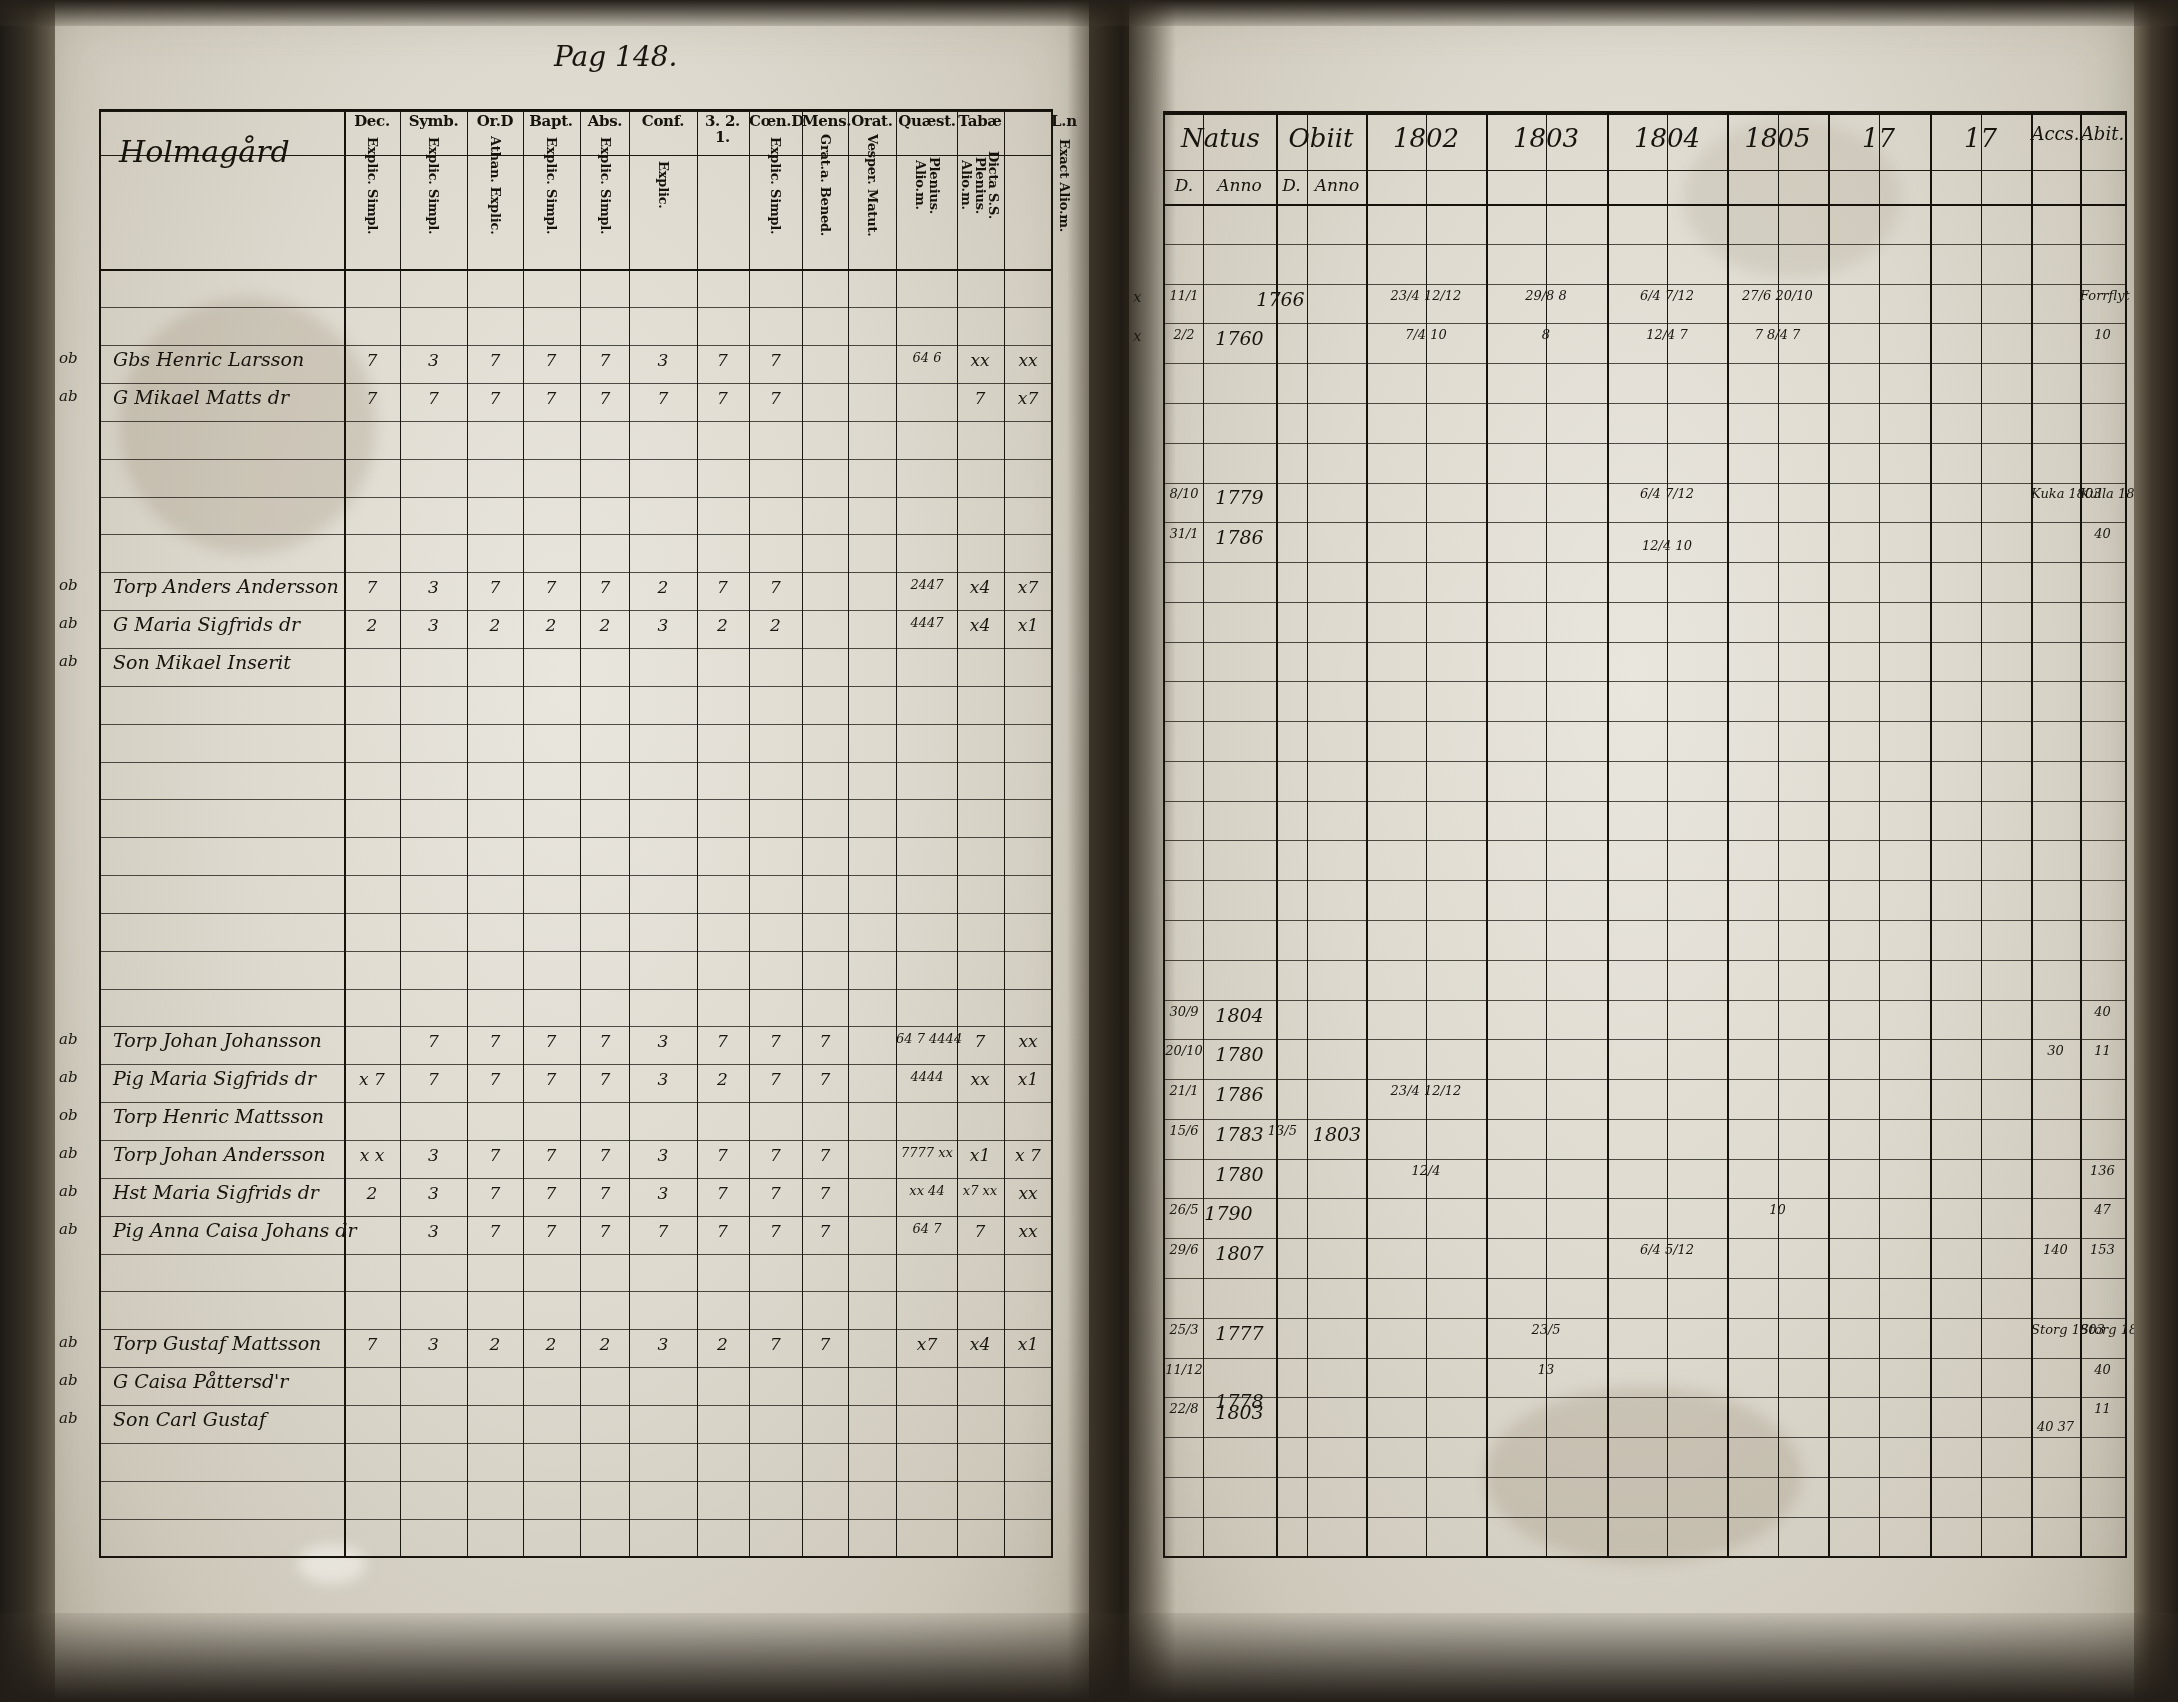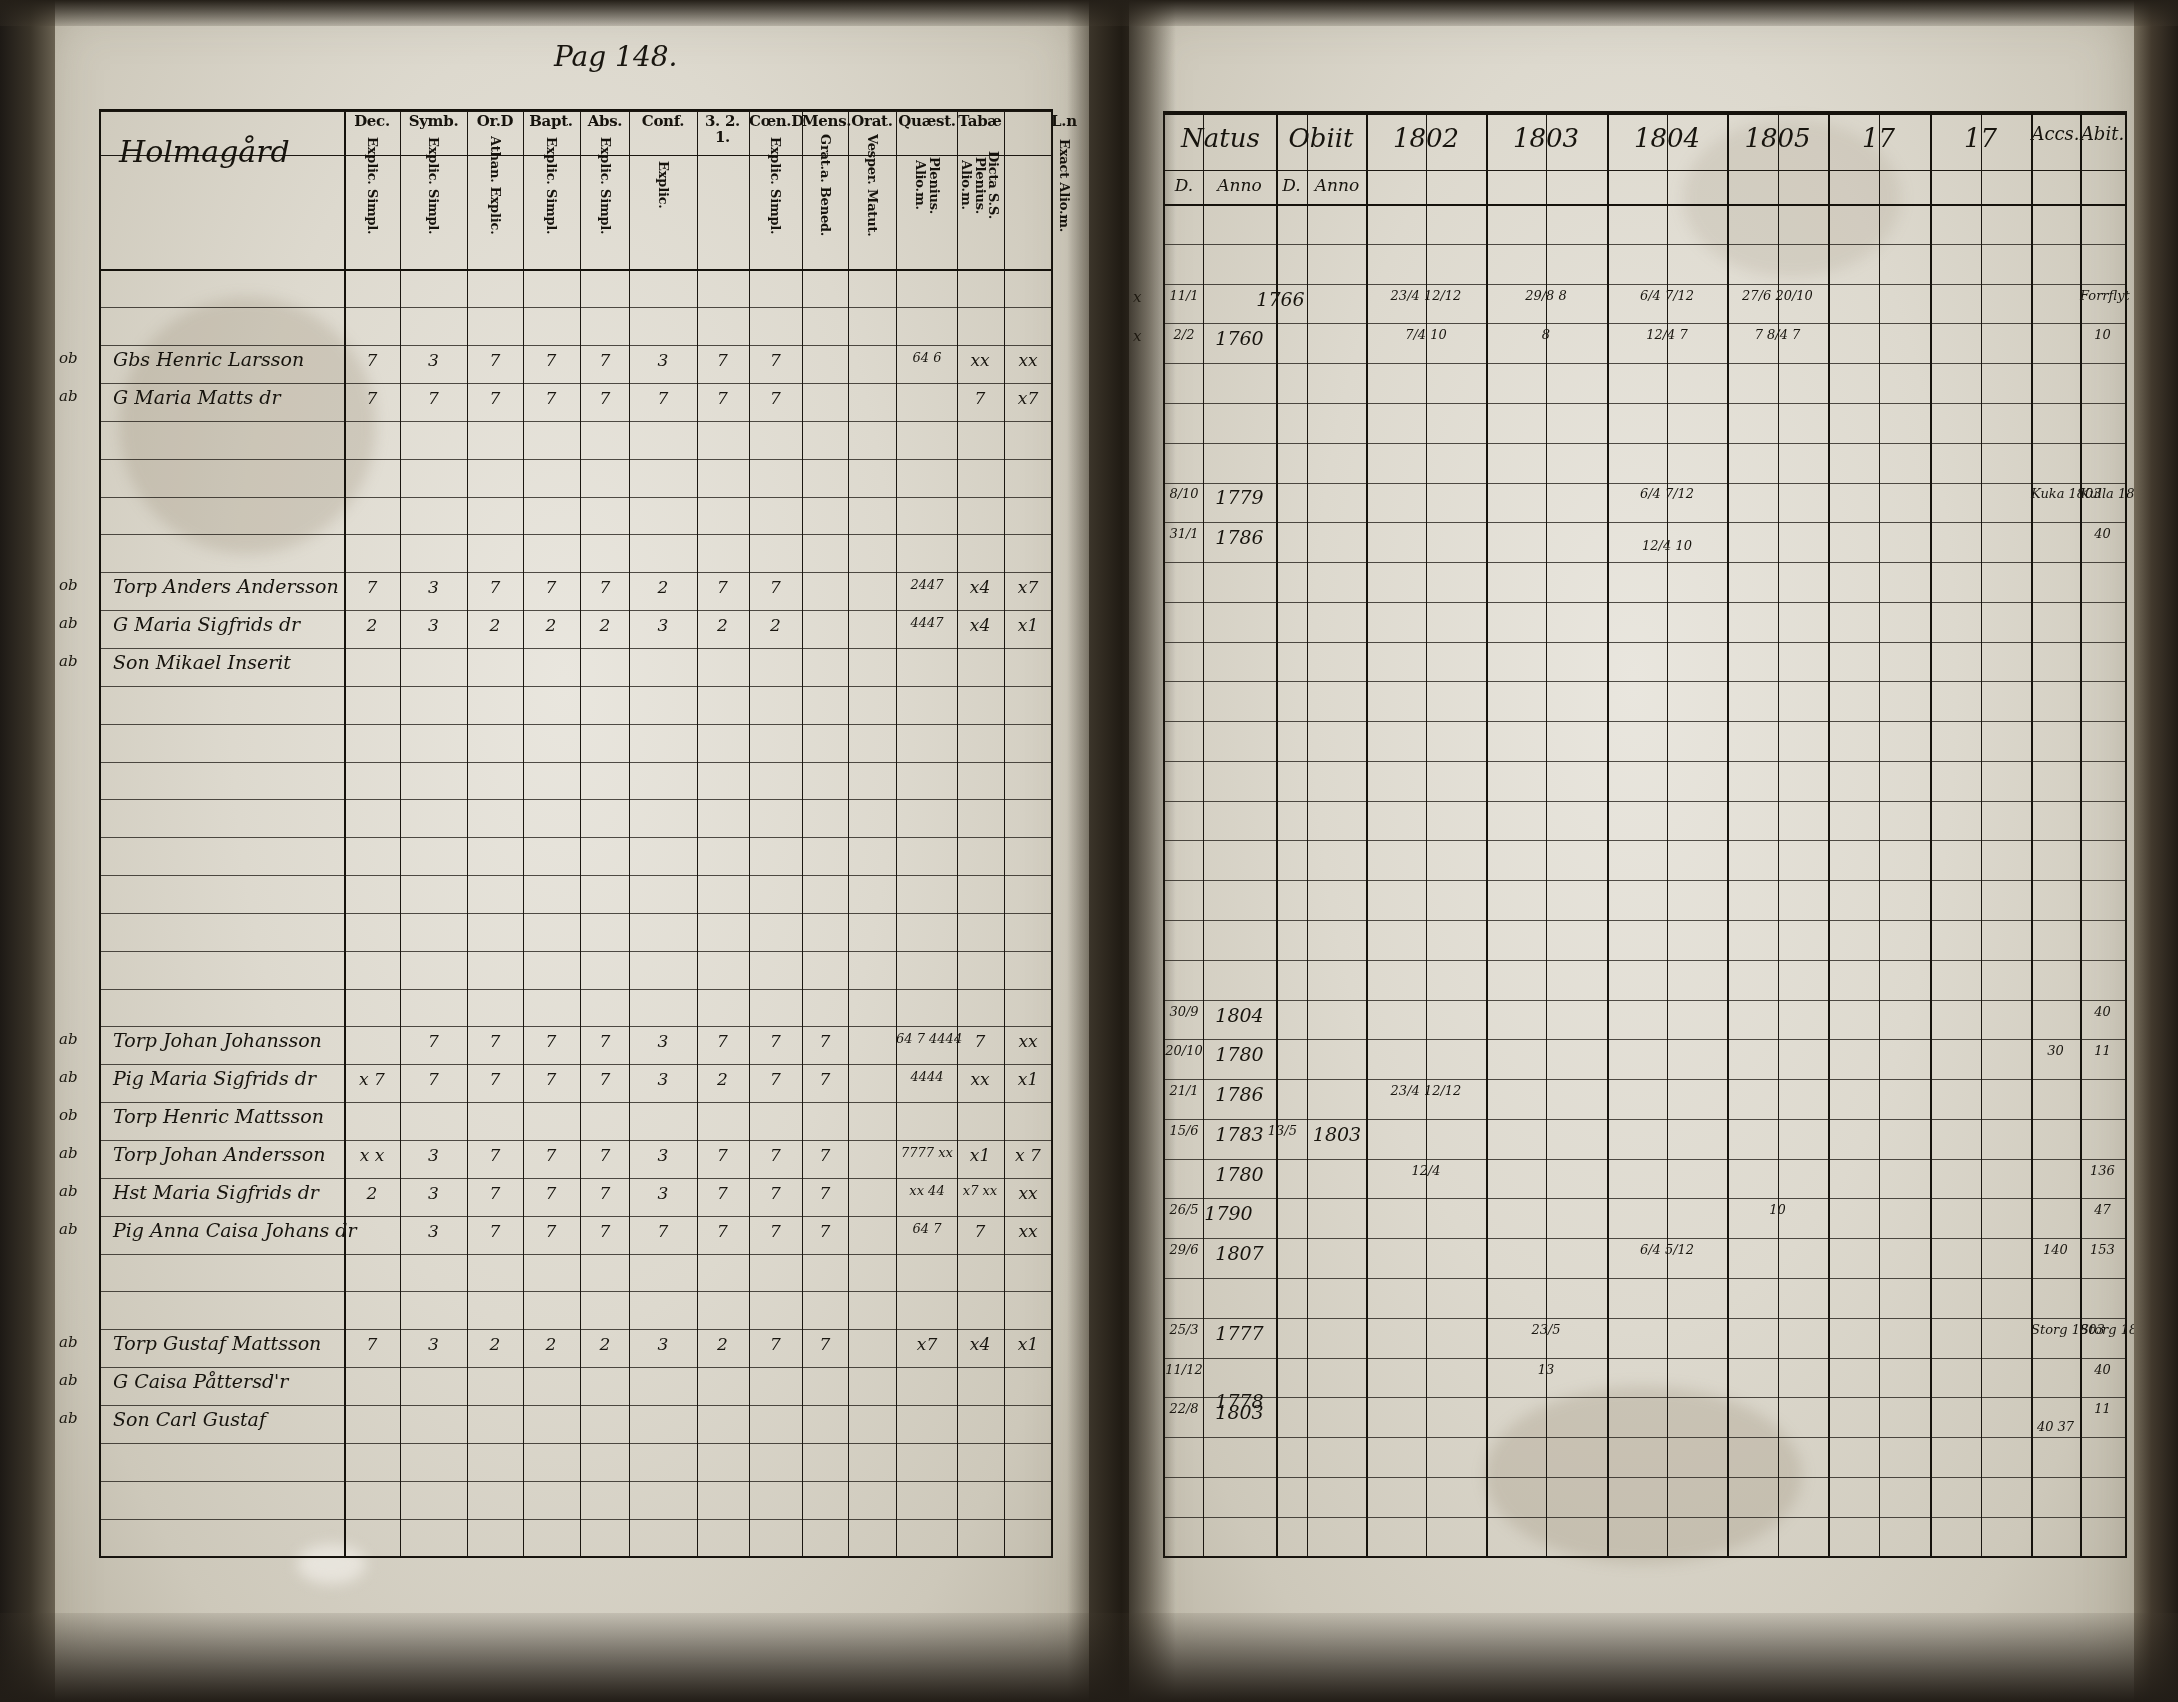--- a/index.html
+++ b/index.html
@@ -314,21 +314,21 @@
       <div class="cellmark hand" style="left: 366px; width: 56px; top: 239px;">7</div>
       <div class="cellmark hand" style="left: 422px; width: 56px; top: 239px;">7</div>
       <div class="cellmark hand" style="left: 479px; width: 50px; top: 239px;">7</div>
       <div class="cellmark hand" style="left: 528px; width: 68px; top: 239px;">3</div>
       <div class="cellmark hand" style="left: 596px; width: 51px; top: 239px;">7</div>
       <div class="cellmark hand" style="left: 648px; width: 53px; top: 239px;">7</div>
       <div class="cellmark hand tiny" style="left: 795px; width: 62px; top: 239px;">64 6</div>
       <div class="cellmark hand" style="left: 856px; width: 46px; top: 239px;">xx</div>
       <div class="cellmark hand" style="left: 903px; width: 48px; top: 239px;">xx</div>
       <div class="marginmark hand" style="left: -42px; top: 276px;">ab</div>
-      <div class="rowlabel hand" style="left: 12px; top: 275px;">G Maria Matts dr</div>
+      <div class="rowlabel hand" style="left: 12px; top: 275px;">G Mikael Matts dr</div>
       <div class="cellmark hand" style="left: 243px; width: 56px; top: 277px;">7</div>
       <div class="cellmark hand" style="left: 299px; width: 67px; top: 277px;">7</div>
       <div class="cellmark hand" style="left: 366px; width: 56px; top: 277px;">7</div>
       <div class="cellmark hand" style="left: 422px; width: 56px; top: 277px;">7</div>
       <div class="cellmark hand" style="left: 479px; width: 50px; top: 277px;">7</div>
       <div class="cellmark hand" style="left: 528px; width: 68px; top: 277px;">7</div>
       <div class="cellmark hand" style="left: 596px; width: 51px; top: 277px;">7</div>
       <div class="cellmark hand" style="left: 648px; width: 53px; top: 277px;">7</div>
       <div class="cellmark hand" style="left: 856px; width: 46px; top: 277px;">7</div>
       <div class="cellmark hand" style="left: 903px; width: 48px; top: 277px;">x7</div>

